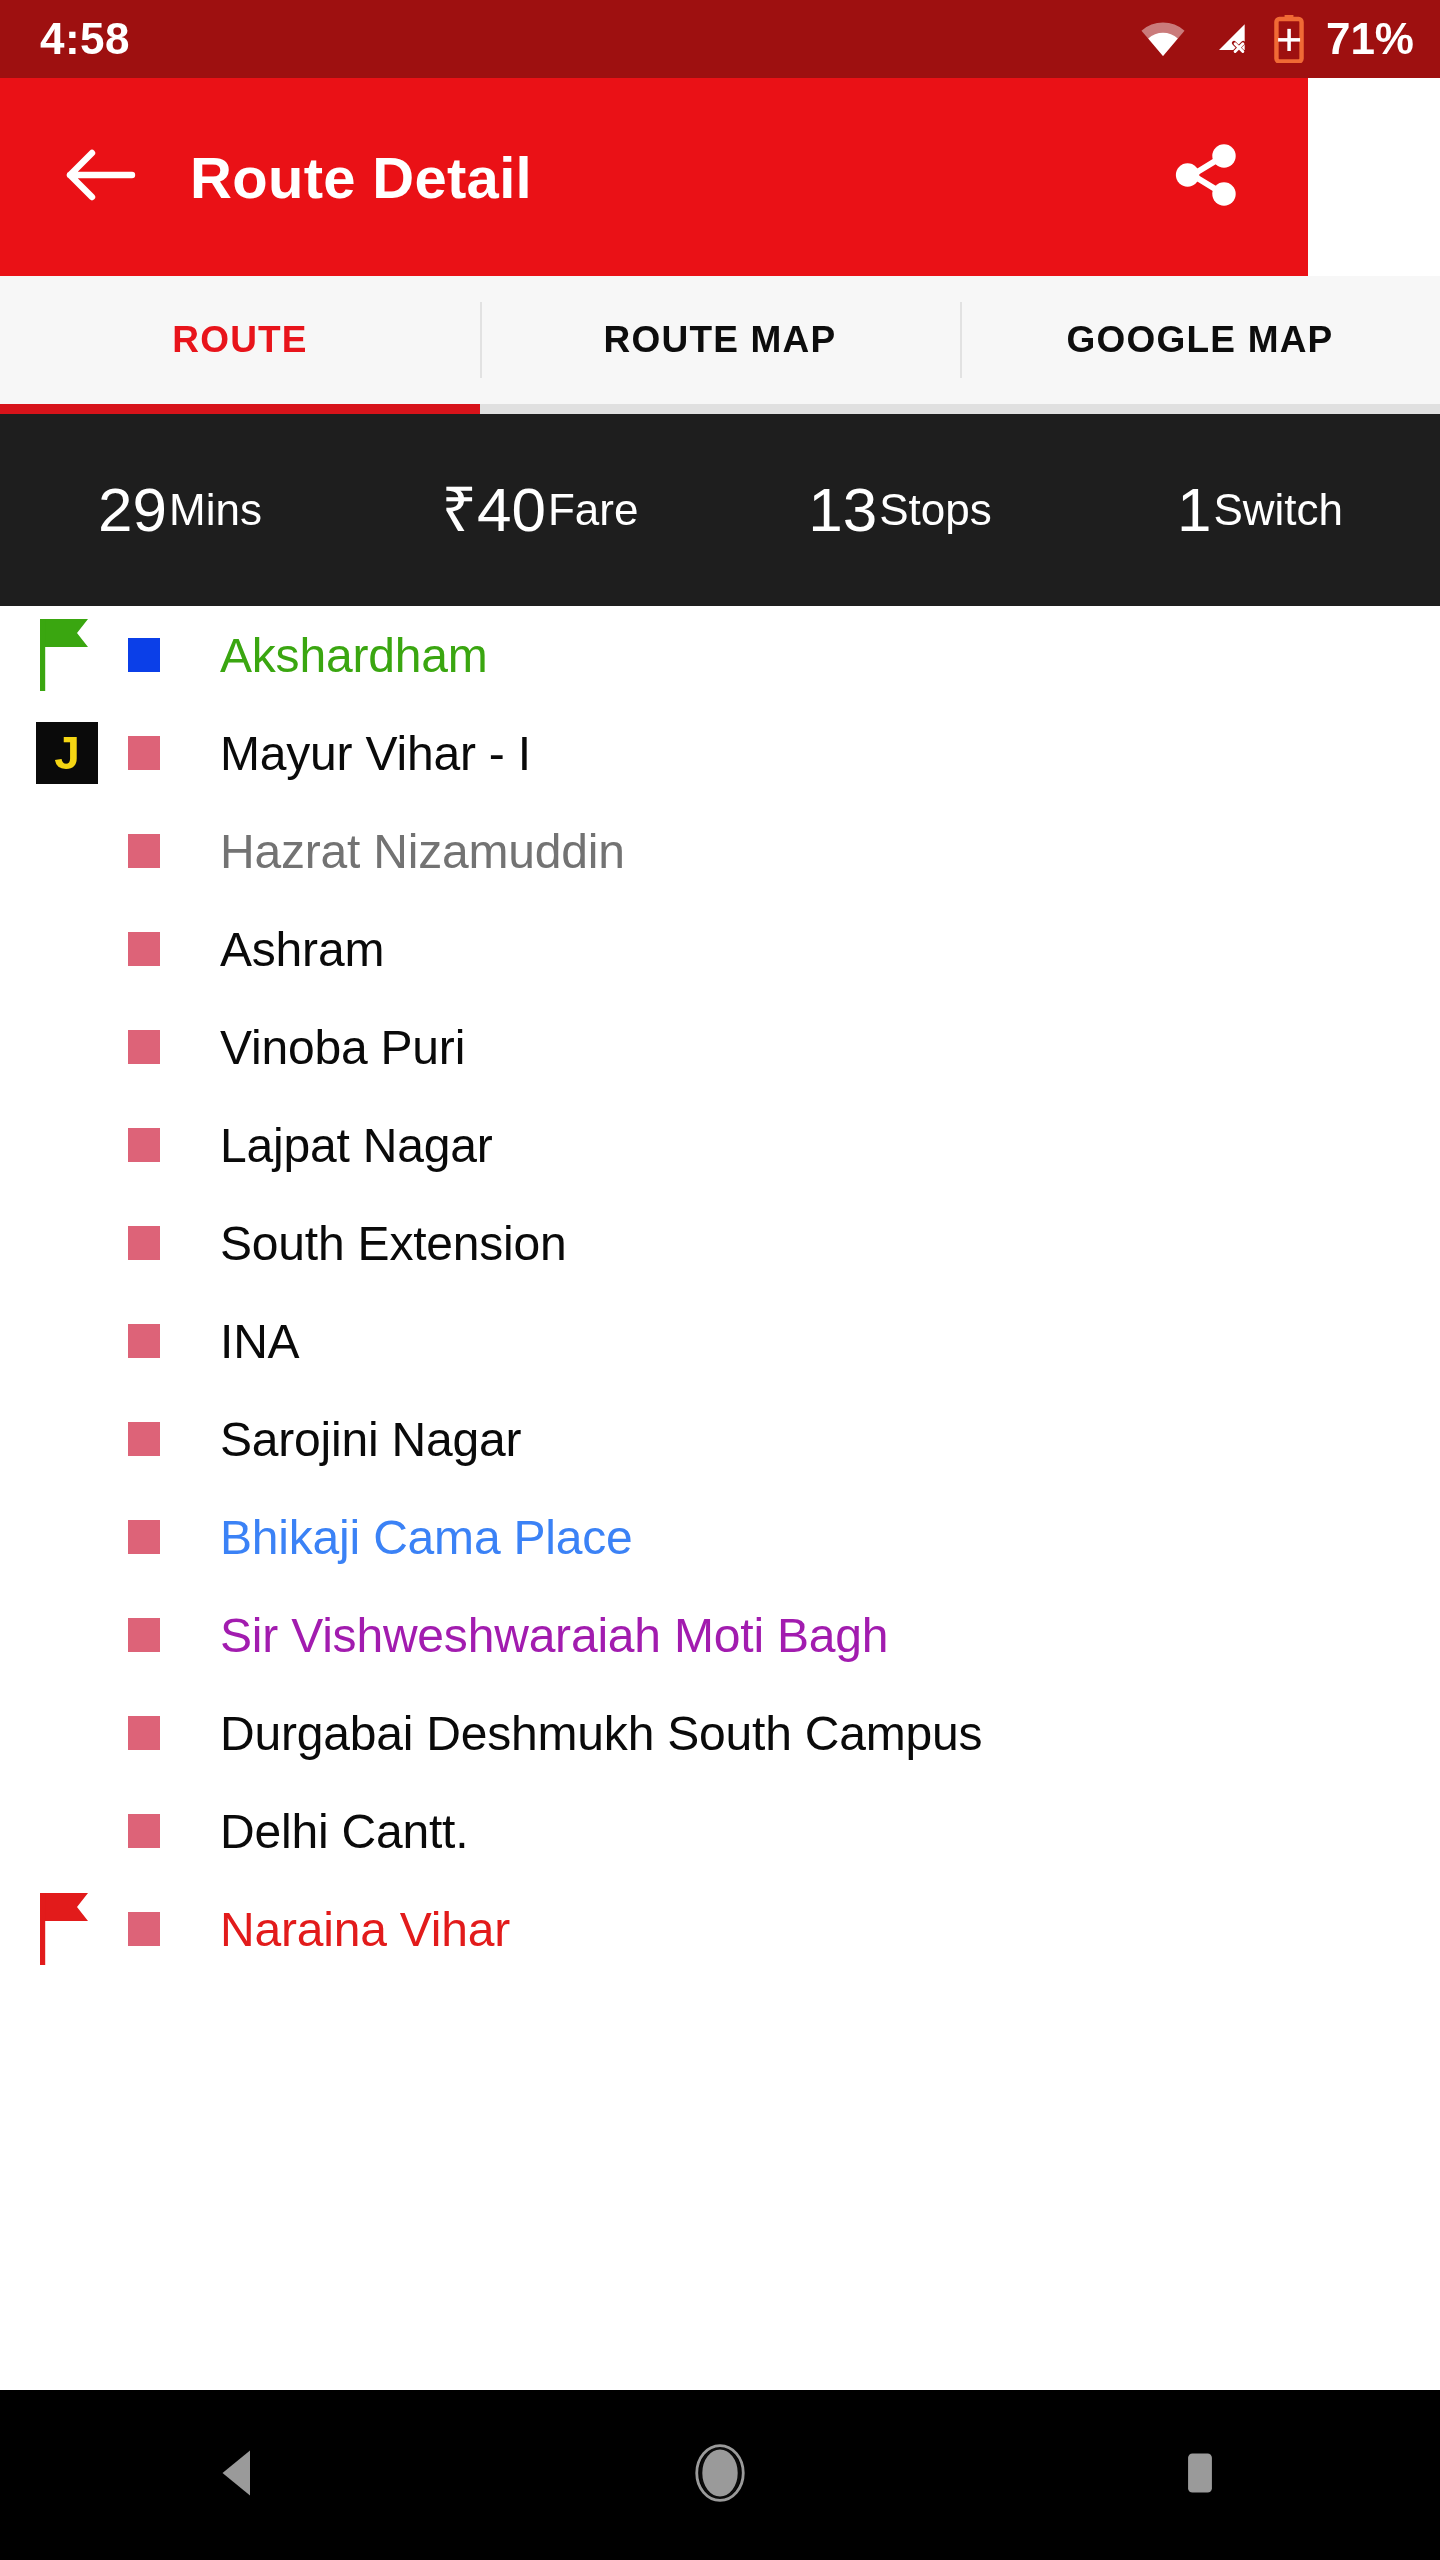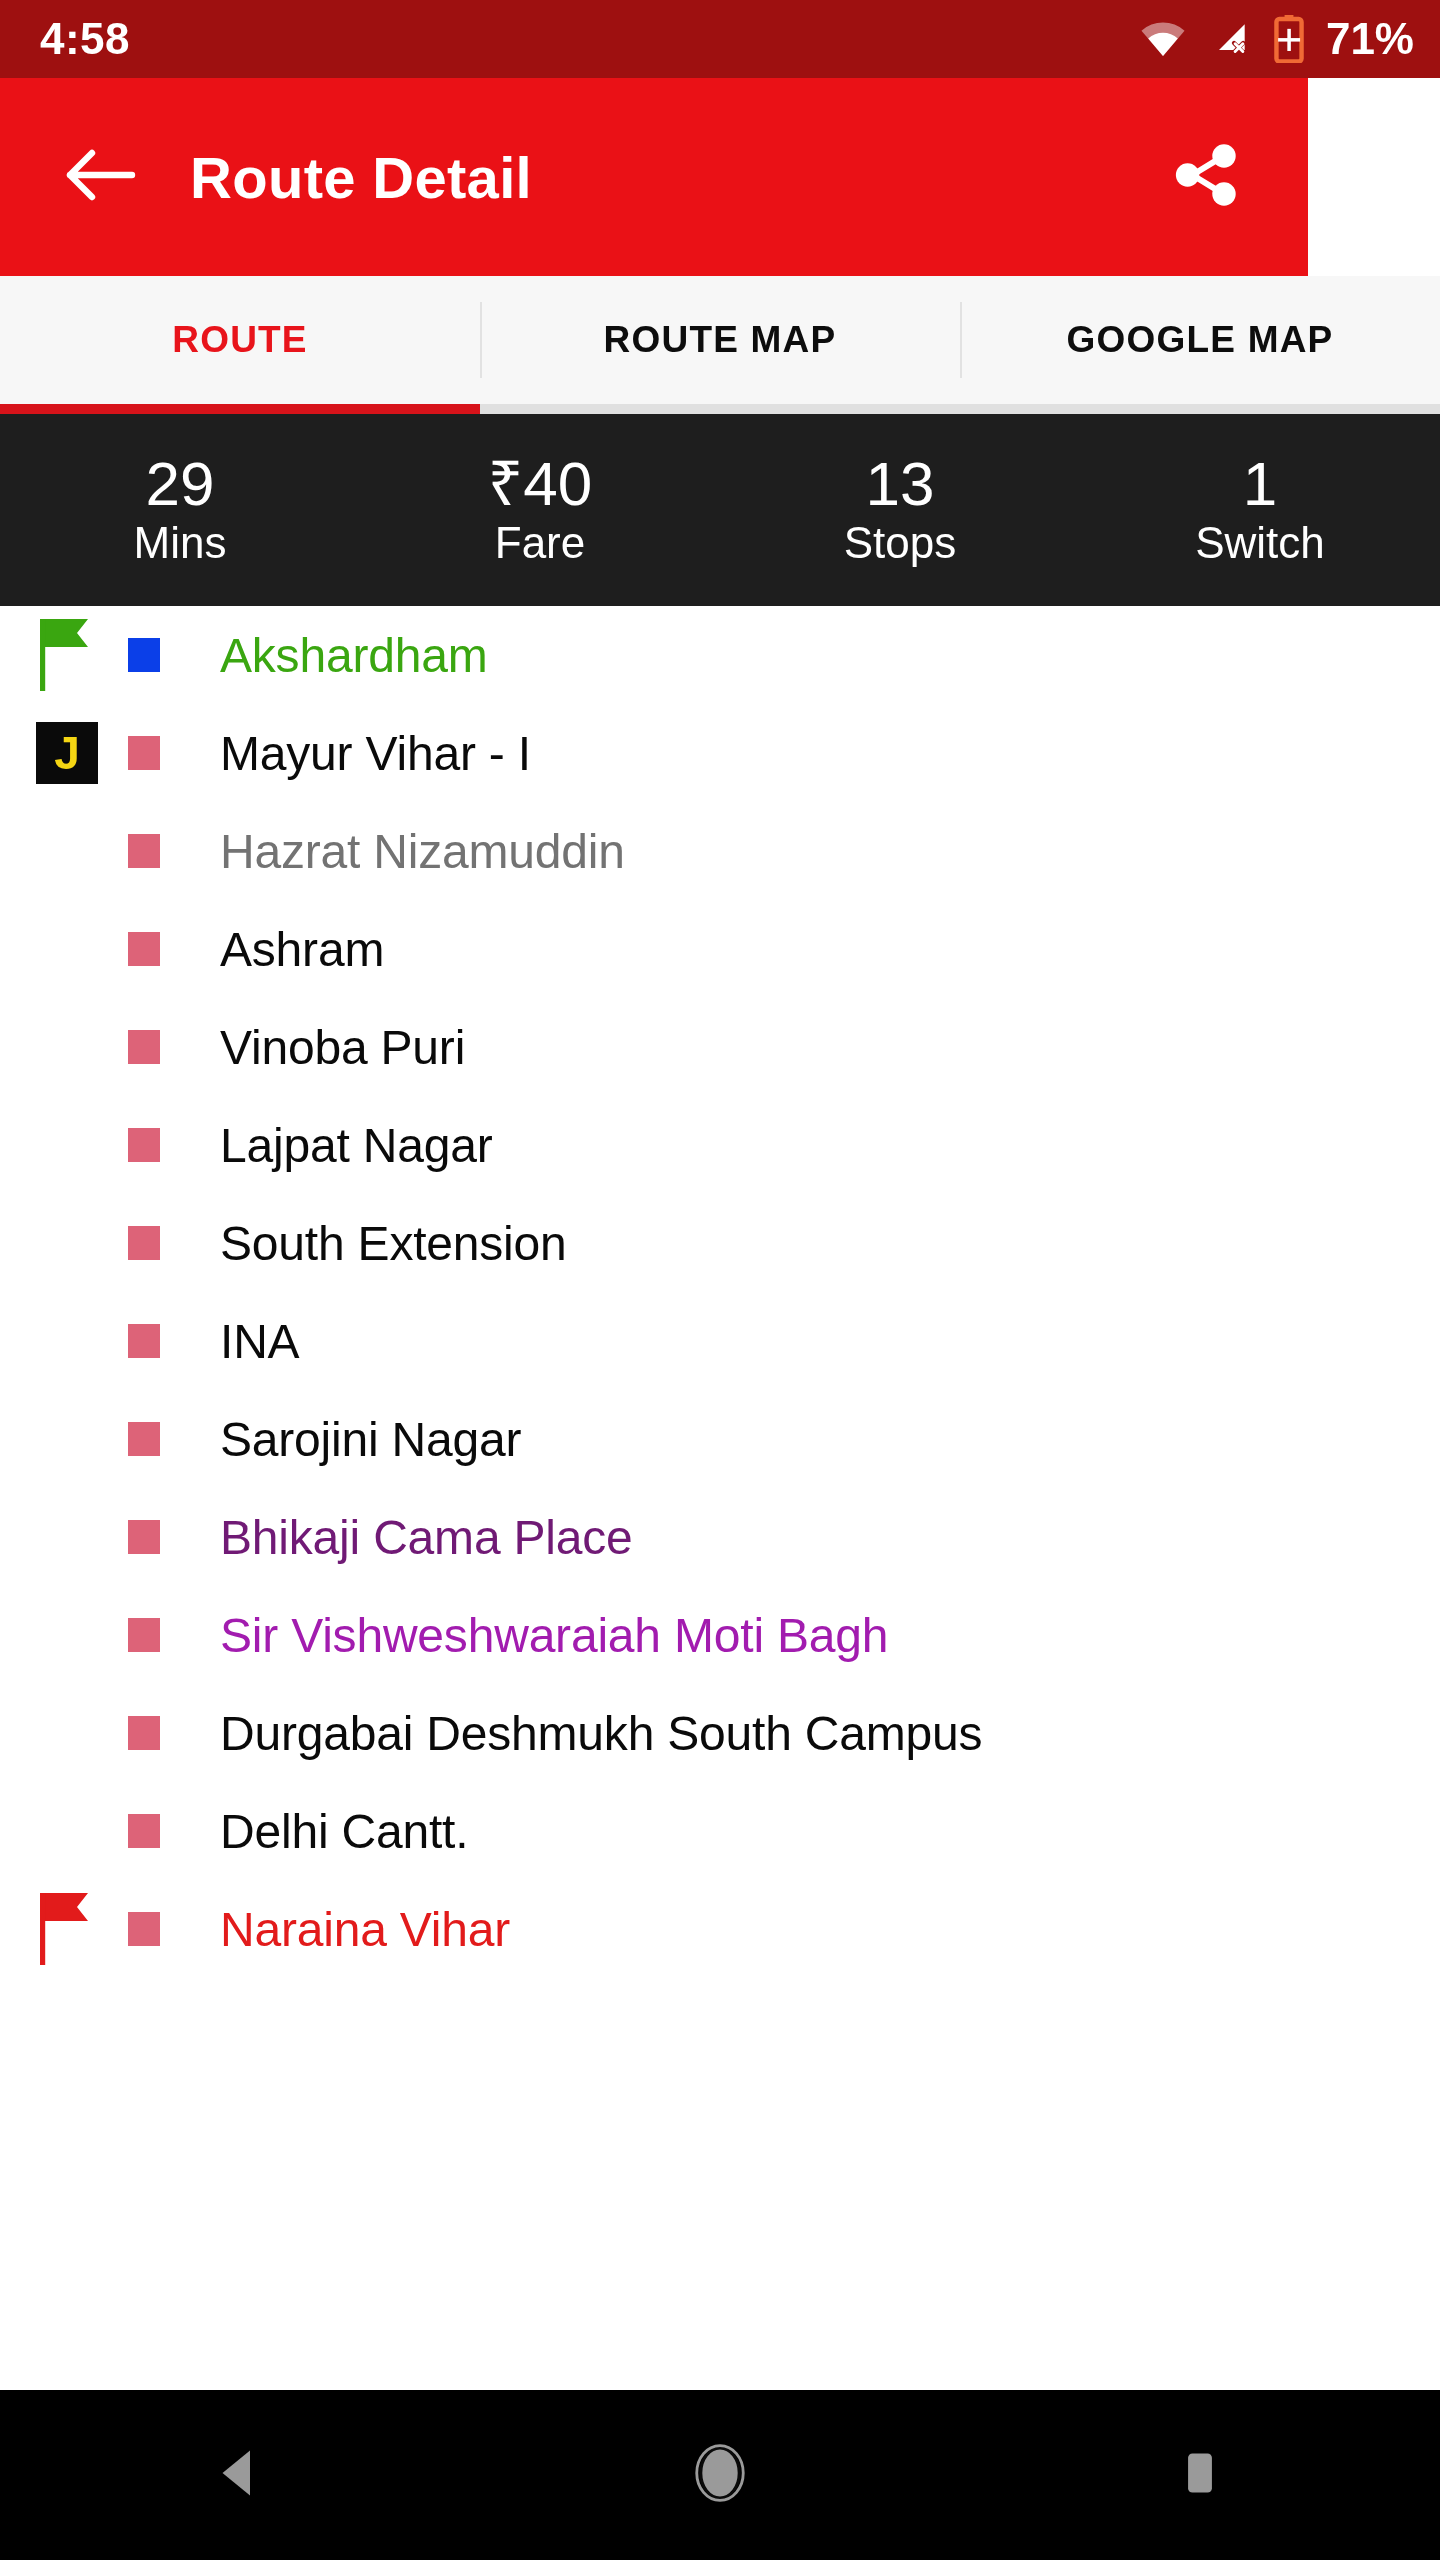--- a/index.html
+++ b/index.html
@@ -75,21 +75,21 @@
     background:#D7131A;
   }
 
   
   .statsbar {
     position:absolute; top:414px; left:0; width:1440px; height:192px;
     background:#1E1E1E;
     display:flex; align-items:center;
   }
   .stat {
-    flex:1 1 0; display:flex; flex-direction:column;
+    flex:1 1 0; display:flex; flex-direction:row;
     align-items:center; justify-content:center; gap:2px;
   }
   .stat-value { color:#ffffff; font-size:62px; font-weight:400; line-height:1.05; }
   .stat-label { color:#ffffff; font-size:44px; font-weight:400; line-height:1.15; }
 
   
   .stoplist {
     position:absolute; top:606px; left:0; width:1440px; height:1784px;
     background:#ffffff; overflow:hidden;
   }
@@ -284,21 +284,21 @@
         <div class="col-marker">
           <div class="marker-sq" style="background: rgb(221, 99, 120);"></div>
         </div>
         <div class="stop-name" style="color: rgb(10, 10, 10);">Sarojini Nagar</div>
       </div>
       <div class="stop-row">
         <div class="col-flag"></div>
         <div class="col-marker">
           <div class="marker-sq" style="background: rgb(221, 99, 120);"></div>
         </div>
-        <div class="stop-name" style="color: #701a75;">Bhikaji Cama Place</div>
+        <div class="stop-name" style="color: #3b82f6;">Bhikaji Cama Place</div>
       </div>
       <div class="stop-row">
         <div class="col-flag"></div>
         <div class="col-marker">
           <div class="marker-sq" style="background: rgb(221, 99, 120);"></div>
         </div>
         <div class="stop-name" style="color: #a21caf;">Sir Vishweshwaraiah Moti Bagh</div>
       </div>
       <div class="stop-row">
         <div class="col-flag"></div>

